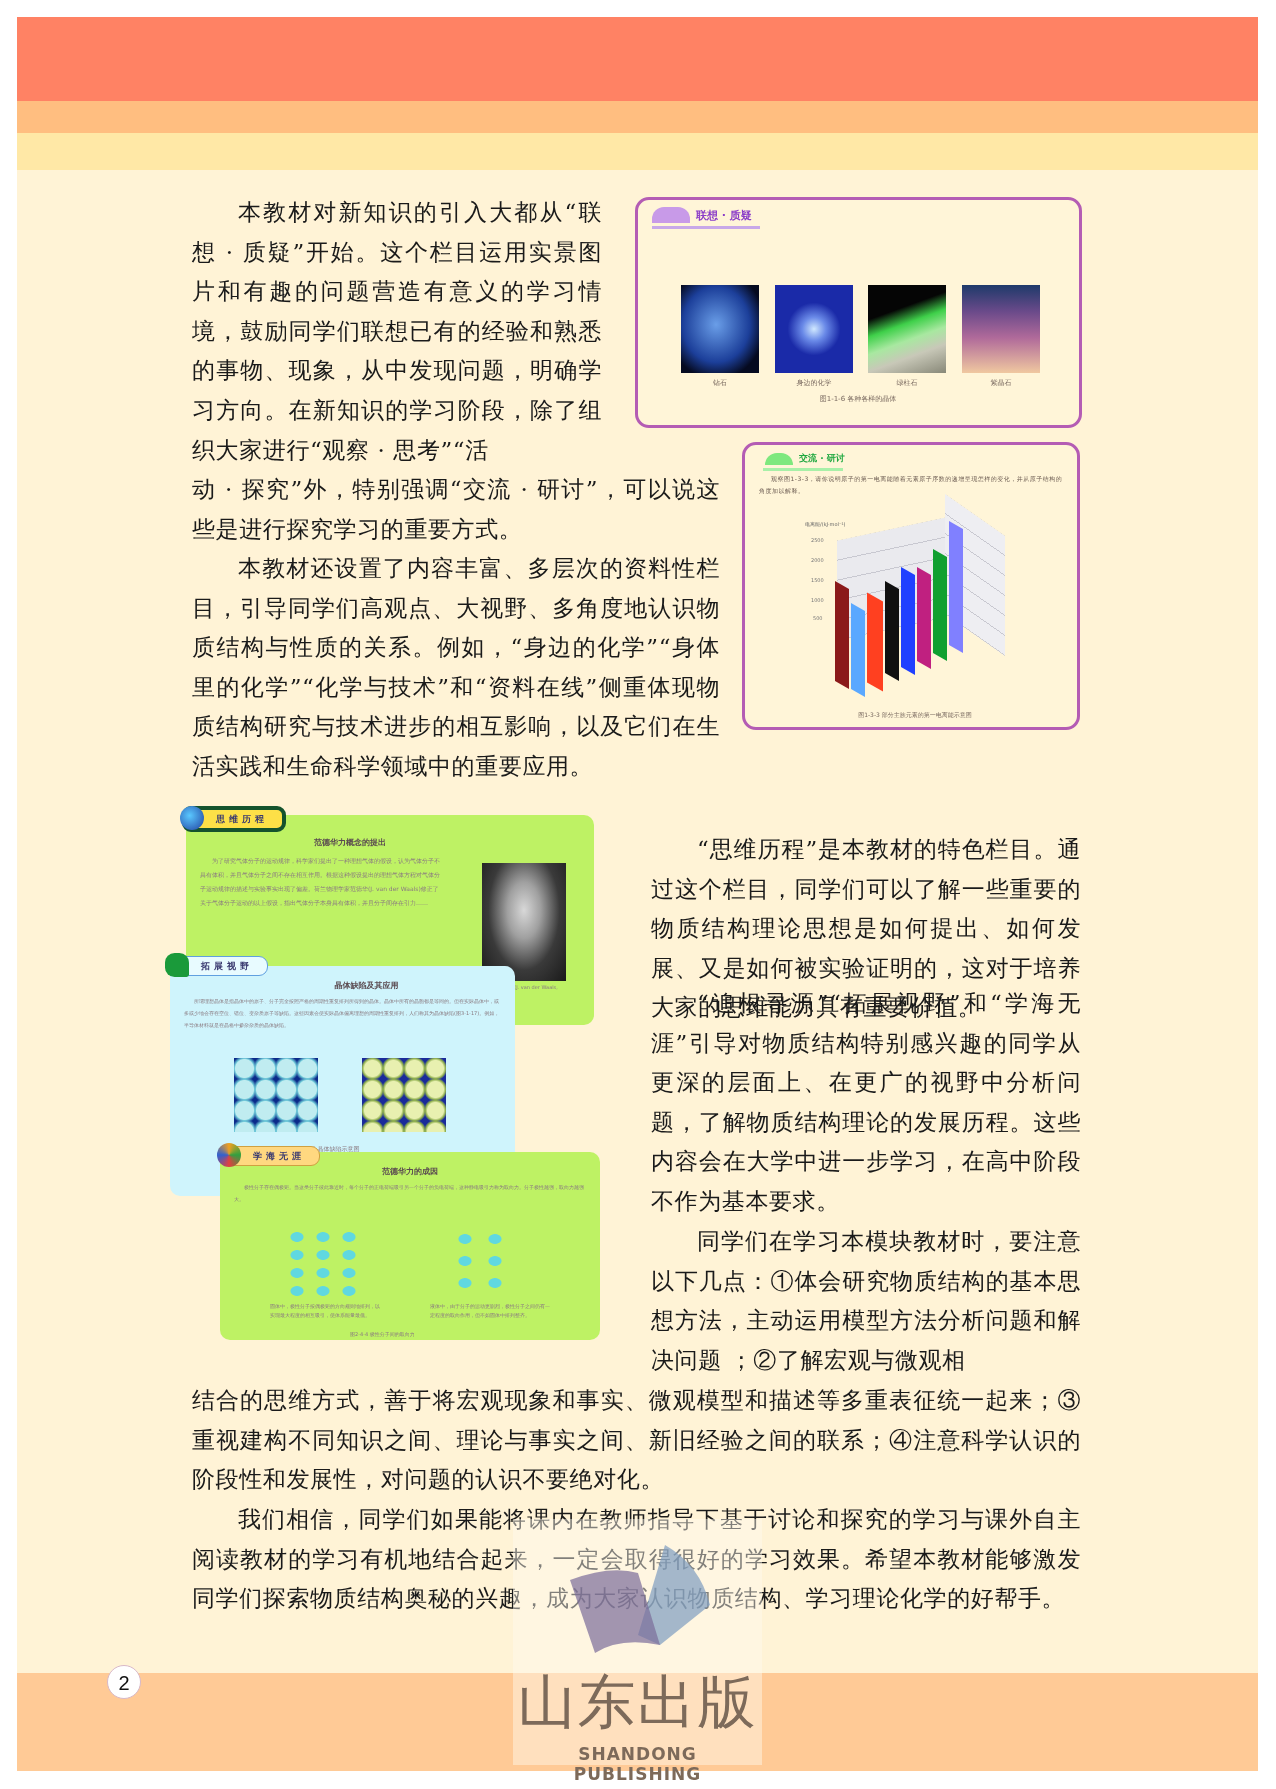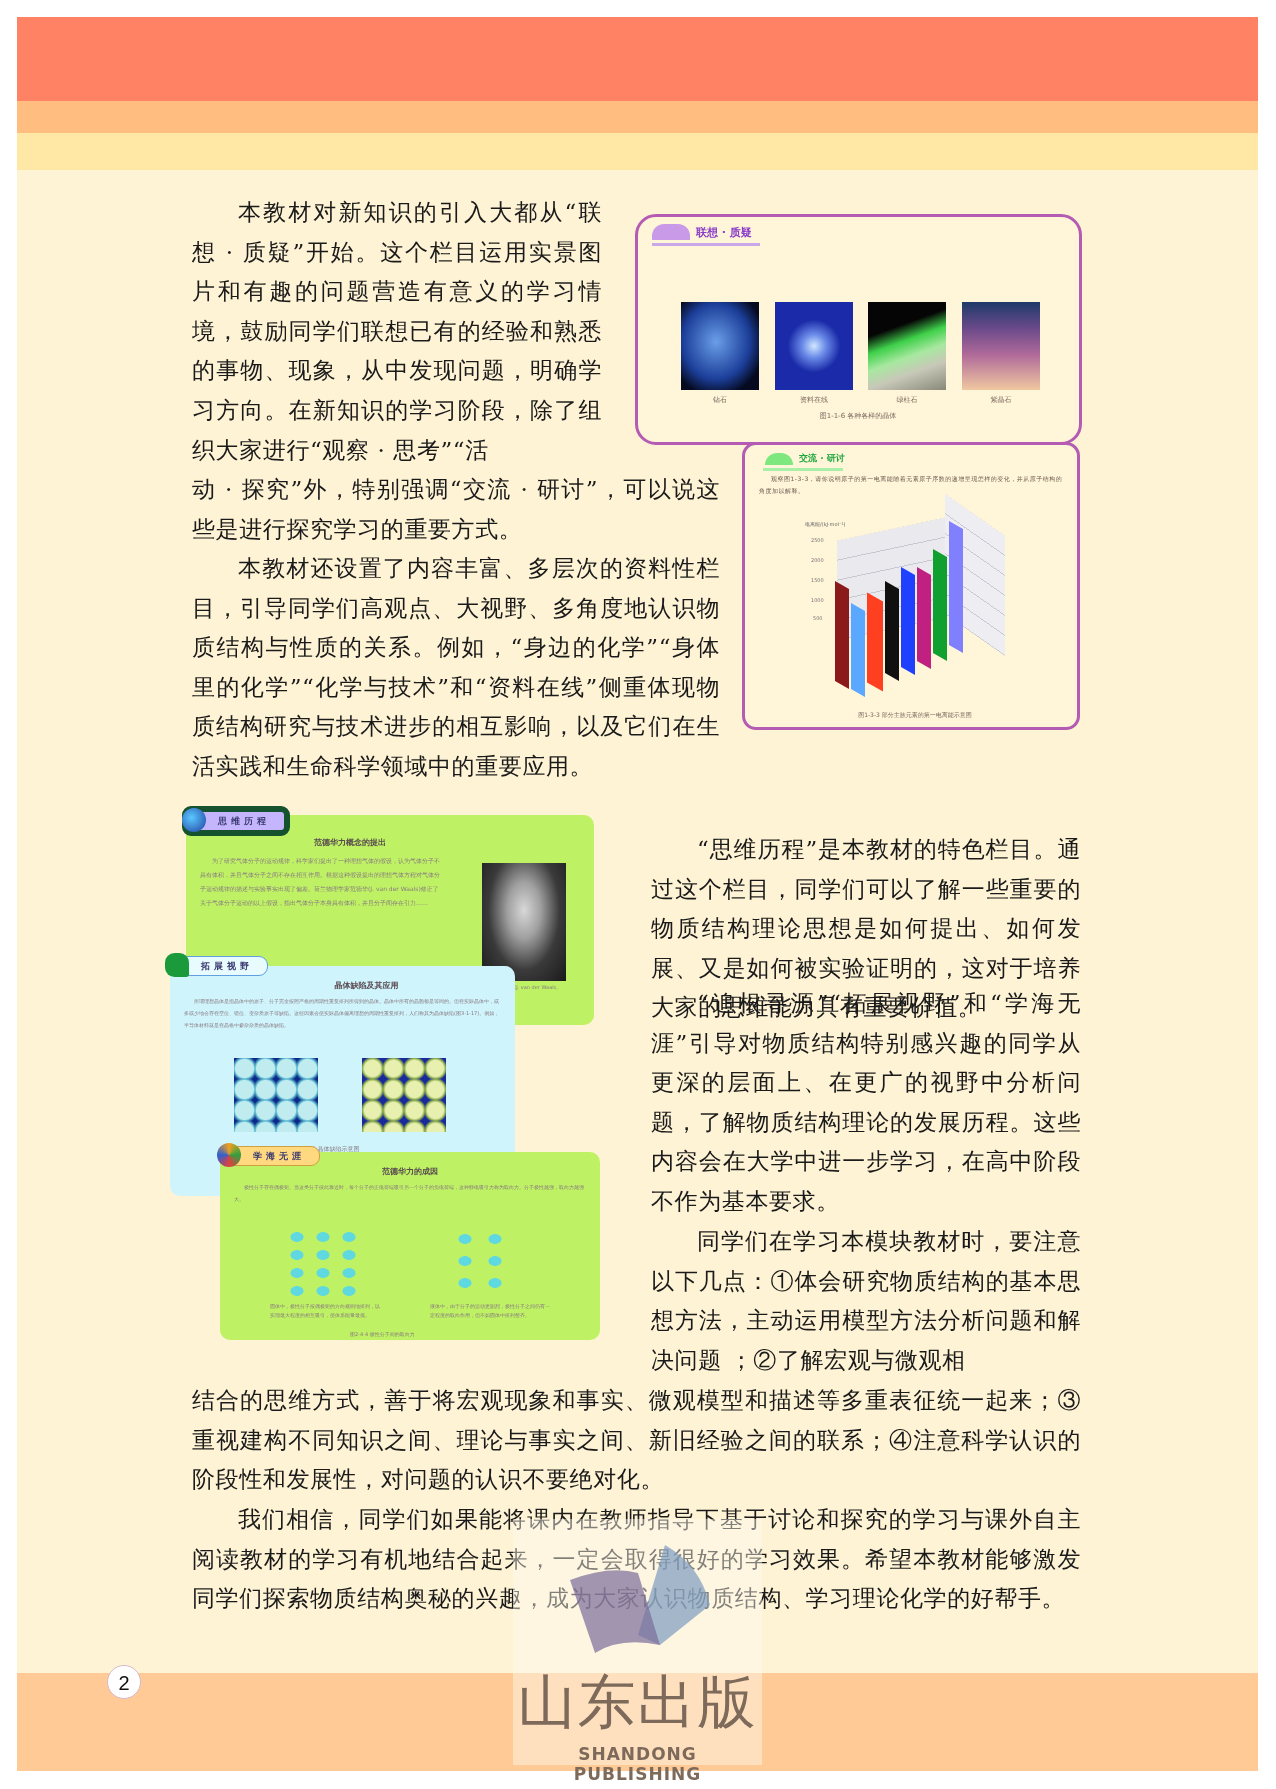--- a/index.html
+++ b/index.html
@@ -34,32 +34,32 @@
 <div class="band" style="top:17px;height:84px;background:#FF8264;"></div>
 <div class="band" style="top:101px;height:32px;background:#FFBE80;"></div>
 <div class="band" style="top:133px;height:37px;background:#FFE8A6;"></div>
 <div class="band" style="top:170px;height:1503px;background:#FFF3D6;"></div>
 <div class="band" style="top:1673px;height:98px;background:#FFCA96;"></div>
 
 <p class="para indent" style="left:192px;top:193px;width:410px;">本教材对新知识的引入大都从“联想 · 质疑”开始。这个栏目运用实景图片和有趣的问题营造有意义的学习情境，鼓励同学们联想已有的经验和熟悉的事物、现象，从中发现问题，明确学习方向。在新知识的学习阶段，除了组织大家进行“观察 · 思考”“活</p>
 <p class="para" style="left:192px;top:470px;width:528px;">动 · 探究”外，特别强调“交流 · 研讨”，可以说这些是进行探究学习的重要方式。</p>
 <p class="para indent" style="left:192px;top:549px;width:528px;">本教材还设置了内容丰富、多层次的资料性栏目，引导同学们高观点、大视野、多角度地认识物质结构与性质的关系。例如，“身边的化学”“身体里的化学”“化学与技术”和“资料在线”侧重体现物质结构研究与技术进步的相互影响，以及它们在生活实践和生命科学领域中的重要应用。</p>
 
-<div class="panel" style="left:635px;top:214px;width:447px;height:231px;border-radius:21px;">
+<div class="panel" style="left:635px;top:197px;width:447px;height:231px;">
   <div class="badge" style="left:14px;top:7px;">
     <span class="badge-shape" style="background:#c89ae8;"></span>
     <span style="color:#8a3cc8;">联想 · 质疑</span>
   </div>
   <div class="badge-line" style="left:14px;top:26px;width:108px;background:#c8a8e8;"></div>
   <div class="photo" style="left:43px;top:85px;background:radial-gradient(ellipse at 45% 45%,#6a9ee8 0%,#1c3f9a 55%,#050a20 80%);"></div>
   <div class="photo" style="left:137px;top:85px;background:radial-gradient(circle,#d0e8ff 0%,#6a8ae8 20%,#1a2aa8 45%);"></div>
   <div class="photo" style="left:230px;top:85px;background:linear-gradient(160deg,#050505 0%,#050505 30%,#3fd04a 45%,#a8e8a0 60%,#c8c8b8 75%,#888878 100%);"></div>
   <div class="photo" style="left:324px;top:85px;background:linear-gradient(180deg,#1e3a6a 0%,#6a4a8a 30%,#b06a9a 60%,#f0c8a0 100%);"></div>
   <div class="cap" style="left:43px;top:178px;">钻石</div>
-  <div class="cap" style="left:137px;top:178px;">资料在线</div>
+  <div class="cap" style="left:137px;top:178px;">身边的化学</div>
   <div class="cap" style="left:230px;top:178px;">绿柱石</div>
   <div class="cap" style="left:324px;top:178px;">紫晶石</div>
   <div class="cap" style="left:100px;top:194px;width:240px;">图1-1-6 各种各样的晶体</div>
 </div>
 
 <div class="panel" style="left:742px;top:442px;width:338px;height:288px;">
   <div class="badge" style="left:20px;top:7px;">
     <span class="badge-shape" style="background:#7ee87e;width:28px;height:12px;"></span>
     <span style="color:#20a840;font-size:9px;">交流 · 研讨</span>
   </div>
@@ -87,21 +87,21 @@
   </div>
   <div class="cap" style="left:40px;top:266px;width:260px;font-size:6px;">图1-3-3 部分主族元素的第一电离能示意图</div>
 </div>
 
 <div class="thumb" style="left:186px;top:815px;width:408px;height:210px;background:#bef264;">
   <div class="thumb-title" style="margin-top:22px;padding-right:80px;">范德华力概念的提出</div>
   <div class="thumb-text" style="width:240px;margin-top:6px;text-indent:2em;">为了研究气体分子的运动规律，科学家们提出了一种理想气体的假设，认为气体分子不具有体积，并且气体分子之间不存在相互作用。根据这种假设提出的理想气体方程对气体分子运动规律的描述与实验事实出现了偏差。荷兰物理学家范德华(J. van der Waals)修正了关于气体分子运动的以上假设，指出气体分子本身具有体积，并且分子间存在引力……</div>
   <div style="position:absolute;left:296px;top:48px;width:84px;height:118px;background:radial-gradient(ellipse at 50% 40%,#d8d8d8 0%,#a0a0a0 28%,#3a3a3a 60%,#1a1a1a 100%);"></div>
   <div class="thumb-text" style="position:absolute;left:280px;top:168px;width:100px;padding:0;font-size:5px;line-height:9px;">荷兰物理学家 范德华 (J. van der Waals, 1837—1923)</div>
 </div>
-<div class="tag" style="left:182px;top:806px;background:#c4b5fd;border:6px solid #14532d;">
+<div class="tag" style="left:182px;top:806px;background:#fde047;border:4px solid #14532d;">
   <span class="tag-icon" style="background:radial-gradient(circle at 40% 40%,#5ac8ff,#2040a0);"></span>
   <span>思维历程</span>
 </div>
 
 <div class="thumb" style="left:170px;top:966px;width:345px;height:230px;background:#cff4fc;">
   <div class="thumb-title" style="margin-top:14px;padding-left:48px;">晶体缺陷及其应用</div>
   <div class="thumb-text" style="margin-top:4px;text-indent:2em;font-size:5px;line-height:12px;">所谓理想晶体是指晶体中的原子、分子完全按照严格的周期性重复排列所得到的晶体。晶体中所有的晶胞都是等同的。但在实际晶体中，或多或少地会存在空位、错位、变杂质原子等缺陷。这些因素会使实际晶体偏离理想的周期性重复排列，人们称其为晶体缺陷(图3-1-17)。例如，半导体材料就是在晶格中掺杂杂质的晶体缺陷。</div>
   <div style="position:absolute;left:64px;top:92px;width:84px;height:74px;background:radial-gradient(circle,#c0ecf0 0 9px,#70c8d8 10px,#0a2a8a 13px) 0 0/21px 21px;"></div>
   <div style="position:absolute;left:192px;top:92px;width:84px;height:74px;background:radial-gradient(circle,#e8f0b0 0 8px,#90b050 10px,#1a2a9a 12px) 0 0/21px 21px;"></div>
   <div class="thumb-text" style="position:absolute;top:176px;left:120px;padding:0;">图3-1-17 晶体缺陷示意图</div>

